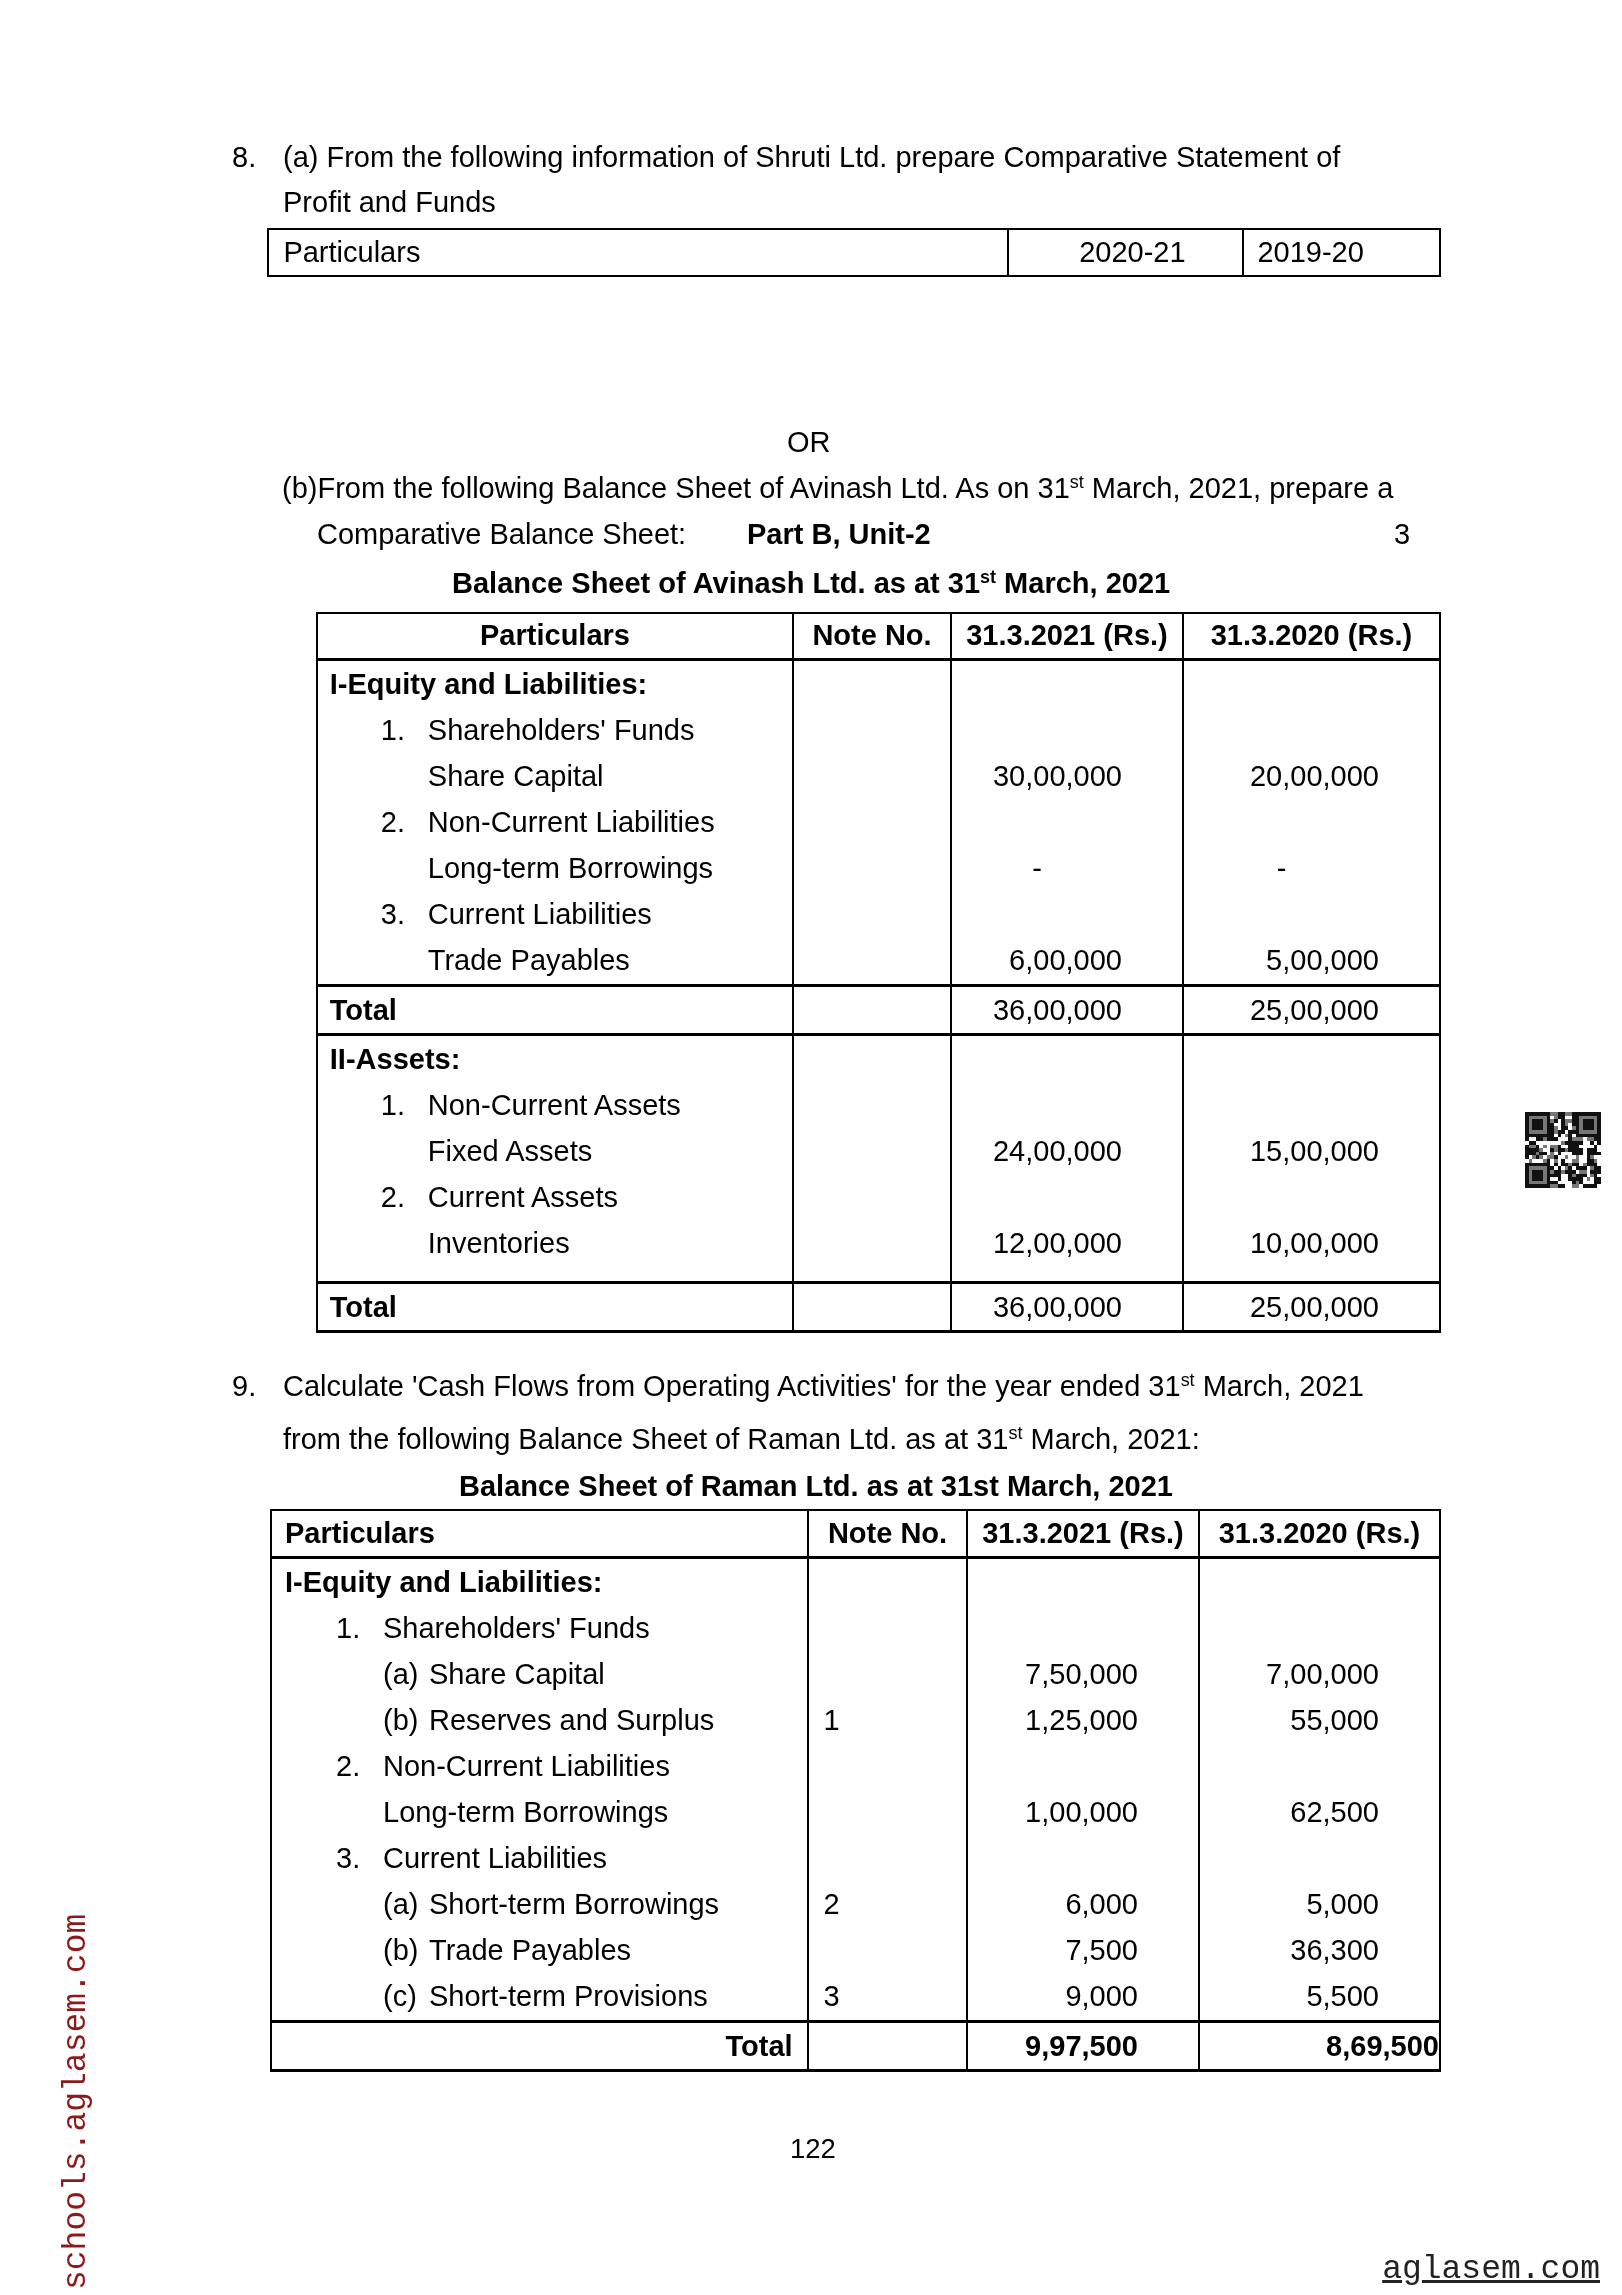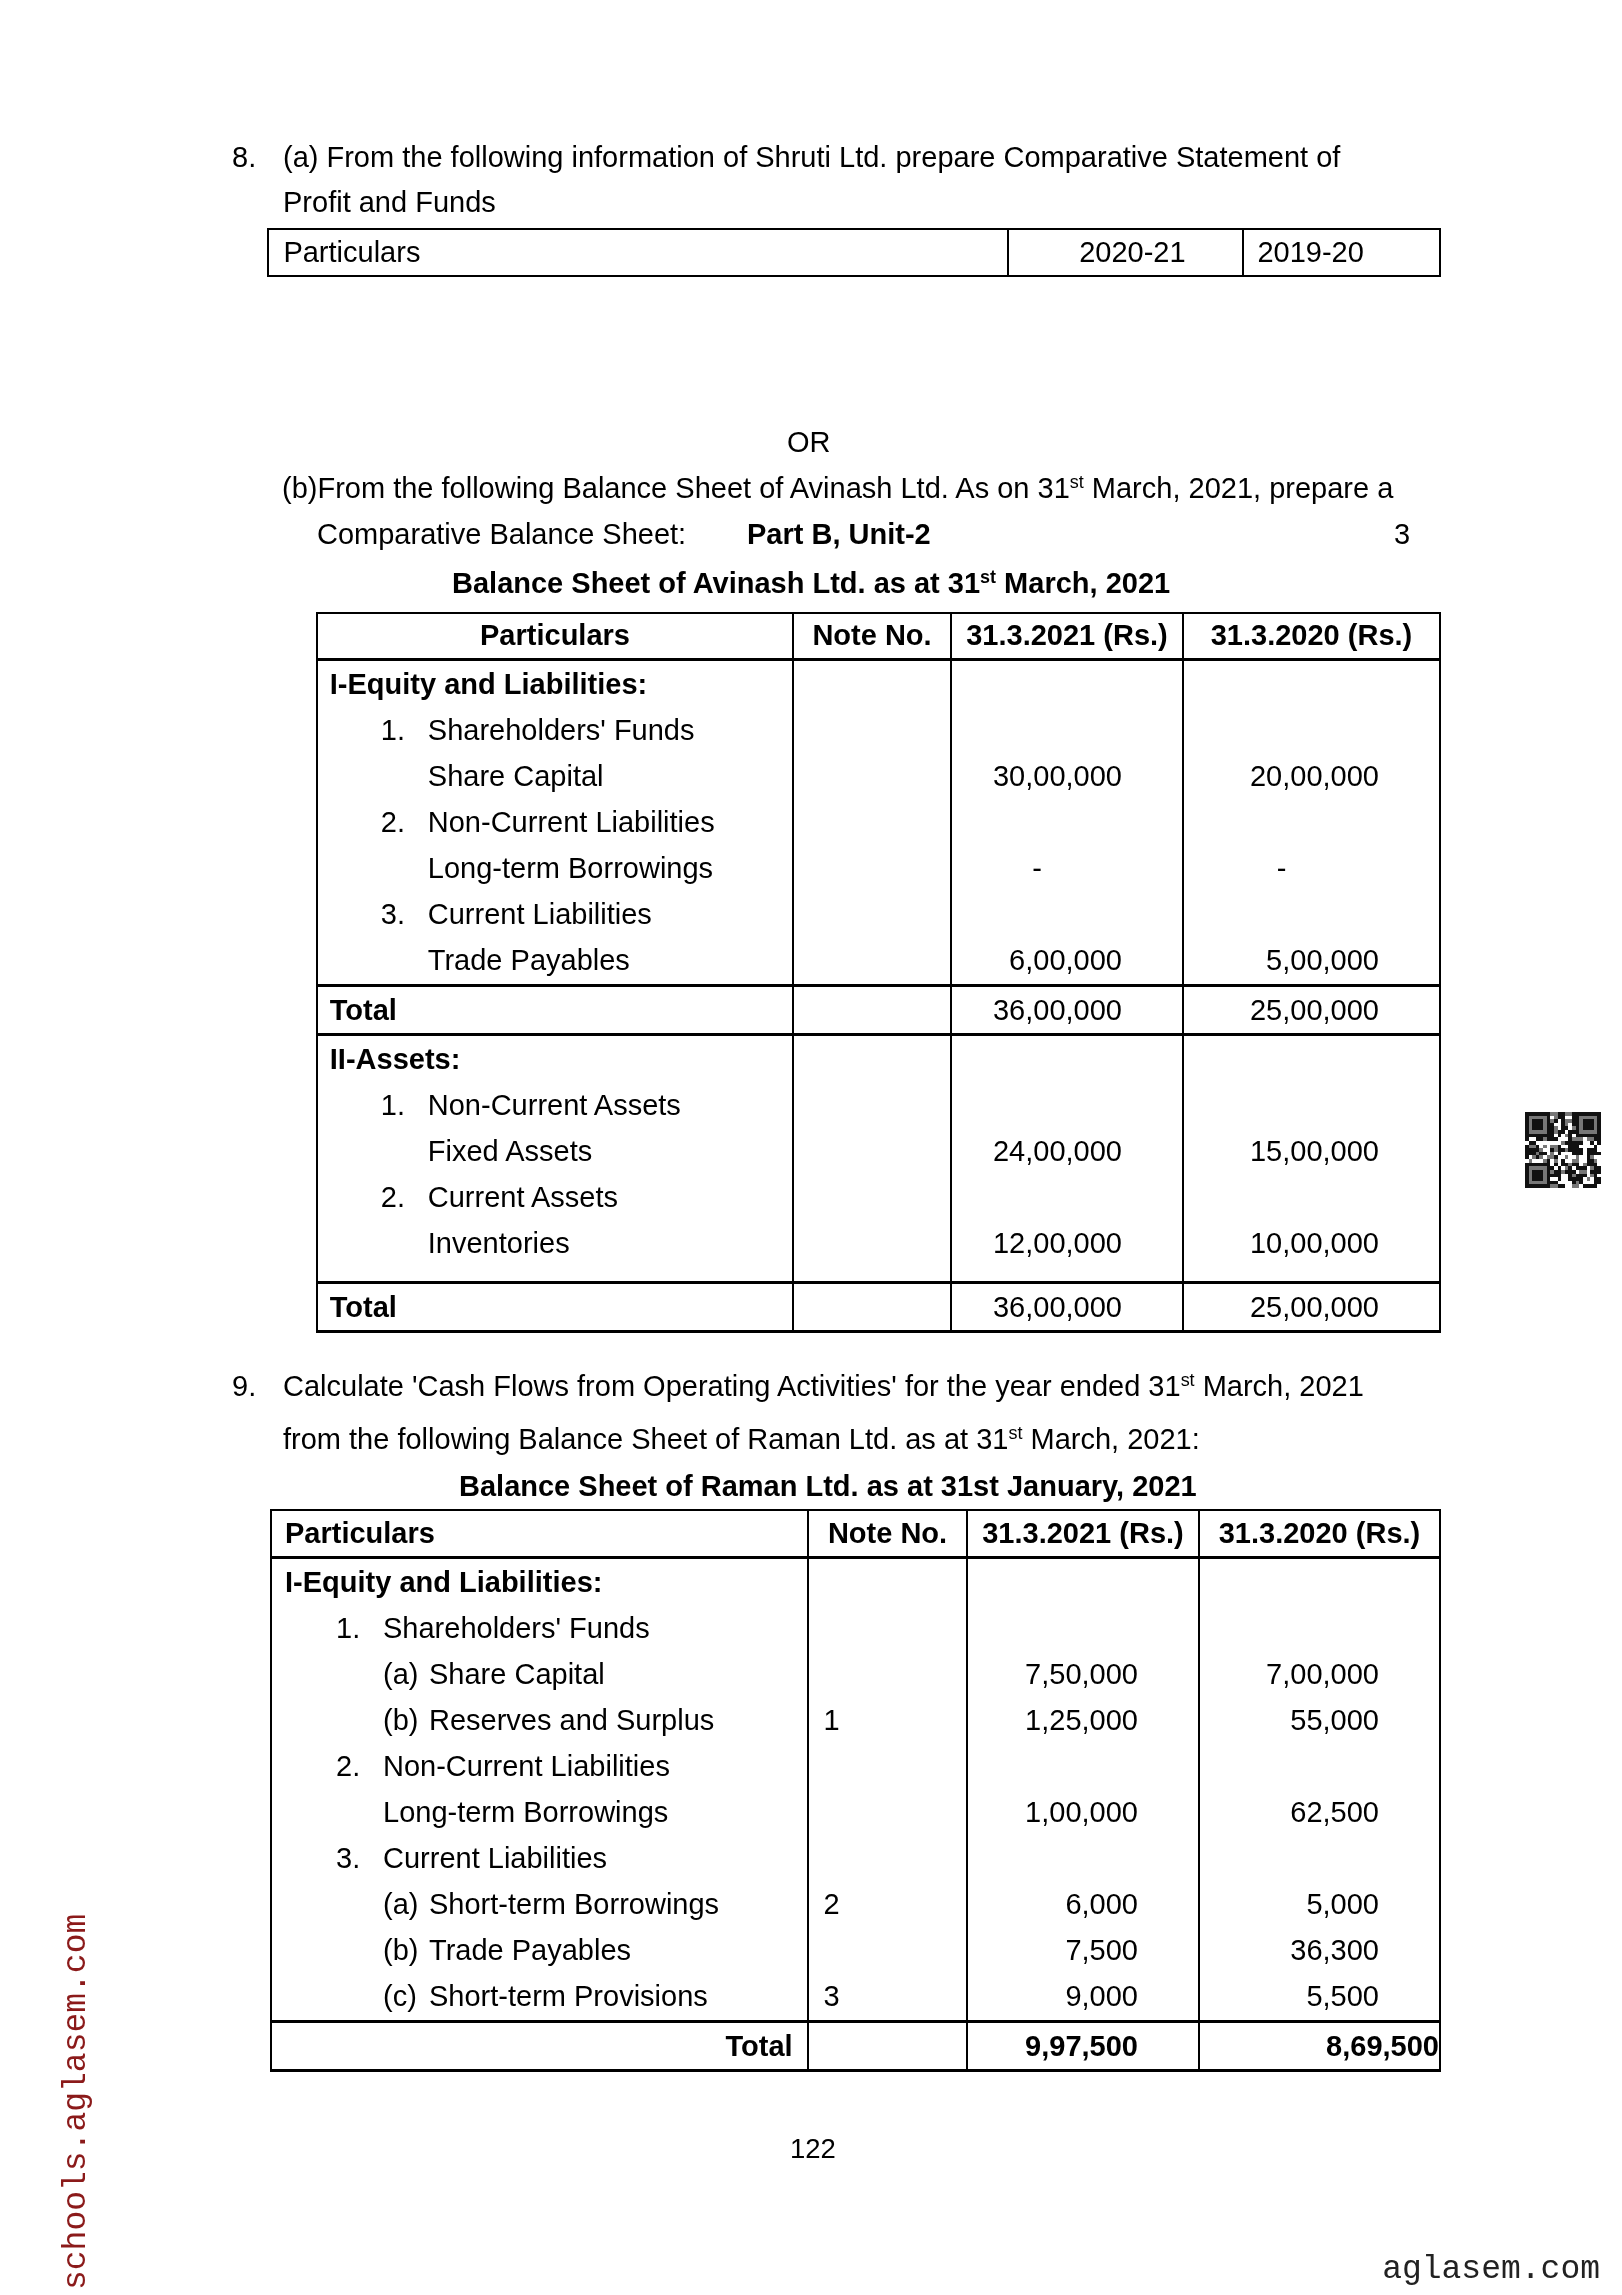--- a/index.html
+++ b/index.html
@@ -23,20 +23,21 @@
   .watermark-side {
     position: absolute; left: 58px; top: 2290px;
     transform-origin: left top; transform: rotate(-90deg);
     font-family: "Liberation Mono", monospace; font-size: 33px; color: #8b1a1a;
     white-space: nowrap;
   }
   .watermark-foot {
     position: absolute; right: 22px; top: 2251px;
     font-family: "Liberation Mono", monospace; font-size: 33px; color: #222;
     white-space: nowrap;
+    text-decoration: underline;
   }
   .qr {
     position: absolute; left: 1525px; top: 1112px; width: 76px; height: 76px;
     display: grid; grid-template-columns: repeat(21, 1fr); grid-template-rows: repeat(21, 1fr);
   }
   .qr span { display: block; }
   .qr .d { background: #111; }
   .qr .g { background: #777; }
 </style>
 </head>
@@ -602,21 +603,21 @@
     <span class=""></span>
   </div>
 
 <div class="abs txt" style="left:232px; top:1372px;">9.</div>
 <div class="abs txt" style="left:283px; top:1372px;">
   <span>Calculate 'Cash Flows from Operating Activities' for the year ended 31</span><sup>st</sup><span> March, 2021</span>
 </div>
 <div class="abs txt" style="left:283px; top:1425px;">
   <span>from the following Balance Sheet of Raman Ltd. as at 31</span><sup>st</sup><span> March, 2021:</span>
 </div>
-<div class="abs txt bold" style="left:459px; top:1472px;">Balance Sheet of Raman Ltd. as at 31st January, 2021</div>
+<div class="abs txt bold" style="left:459px; top:1472px;">Balance Sheet of Raman Ltd. as at 31st March, 2021</div>
 
 <table class="t" style="left:270px; top:1509px; width:1171px;">
   <tbody>
       <tr style="height:47px;">
     <td class="bold" style="width:522px; padding-left:13px; vertical-align:middle;">Particulars</td>
     <td class="bold" style="width:157px; text-align:center; vertical-align:middle;">Note No.</td>
     <td class="bold" style="width:230px; text-align:center; vertical-align:middle;">31.3.2021 (Rs.)</td>
     <td class="bold" style="text-align:center; vertical-align:middle;">31.3.2020 (Rs.)</td>
   </tr>
   <tr>

